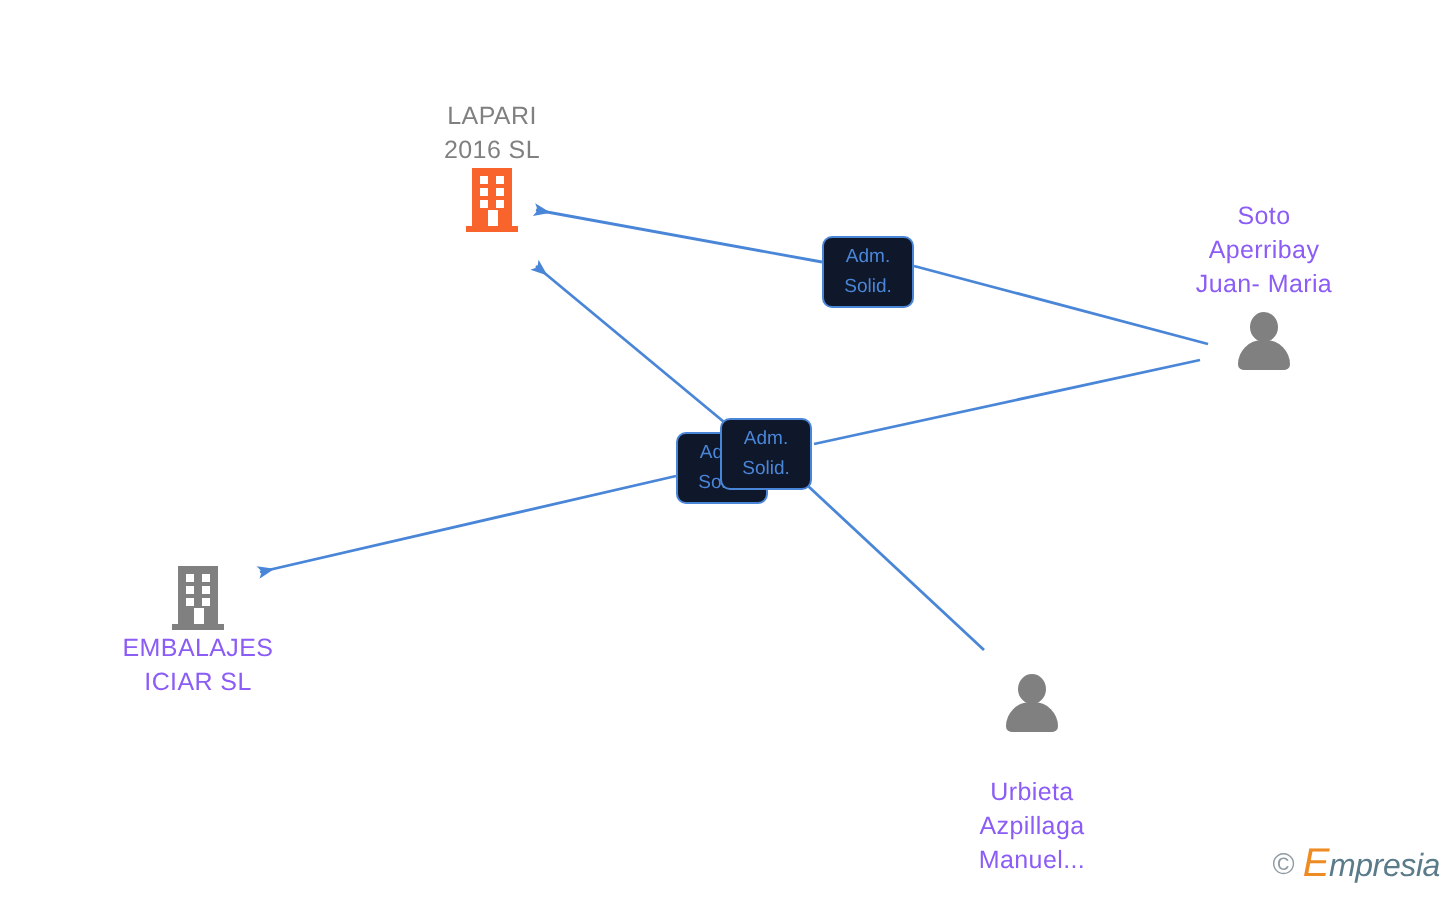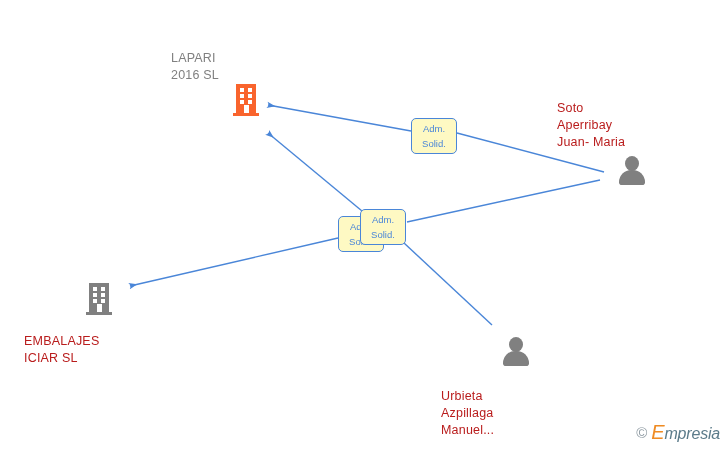--- a/index.html
+++ b/index.html
@@ -22,28 +22,28 @@
     position: absolute;
     left: 0;
     top: 0;
     width: 728px;
     height: 450px;
   }
 
   
   .node {
     position: absolute;
-    text-align: left;
+    text-align: center;
     width: 150px;
     margin-left: -75px;
   }
   .node .label {
     font-size: 12.5px;
     line-height: 17px;
-    color: #b91c1c;
+    color: #8b5cf6;
     letter-spacing: 0.2px;
     white-space: pre-line;
   }
   .node.company-main .label {
     color: #808080;
   }
   .node .glyph {
     display: block;
     margin: 0 auto;
   }
@@ -113,21 +113,21 @@
     border-radius: 13px 13px 3px 3px;
     background: currentColor;
   }
 
   
   .chip {
     position: absolute;
     box-sizing: border-box;
     width: 46px;
     height: 36px;
-    background: #fef9c3;
+    background: #0f172a;
     border: 1px solid #4a86d8;
     border-radius: 5px;
     color: #4a86d8;
     font-size: 9.5px;
     line-height: 15px;
     text-align: center;
     padding-top: 2px;
     white-space: pre-line;
   }
 
@@ -201,21 +201,21 @@
       <div class="body"></div>
       <div class="win" style="left:7px;  top:4px;"></div>
       <div class="win" style="left:15px; top:4px;"></div>
       <div class="win" style="left:7px;  top:10px;"></div>
       <div class="win" style="left:15px; top:10px;"></div>
       <div class="win" style="left:7px;  top:16px;"></div>
       <div class="win" style="left:15px; top:16px;"></div>
       <div class="door"></div>
       <div class="base"></div>
     </div>
-    <div class="label" style="margin-top:18px;">EMBALAJES
+    <div class="label" style="margin-top:1px;">EMBALAJES
 ICIAR  SL</div>
   </div>
 
   <div class="node" style="left:632px; top:100px;">
     <div class="label">Soto
 Aperribay
 Juan- Maria</div>
     <div class="glyph person grey" style="margin-top:4px;">
       <div class="head"></div>
       <div class="torso"></div>

